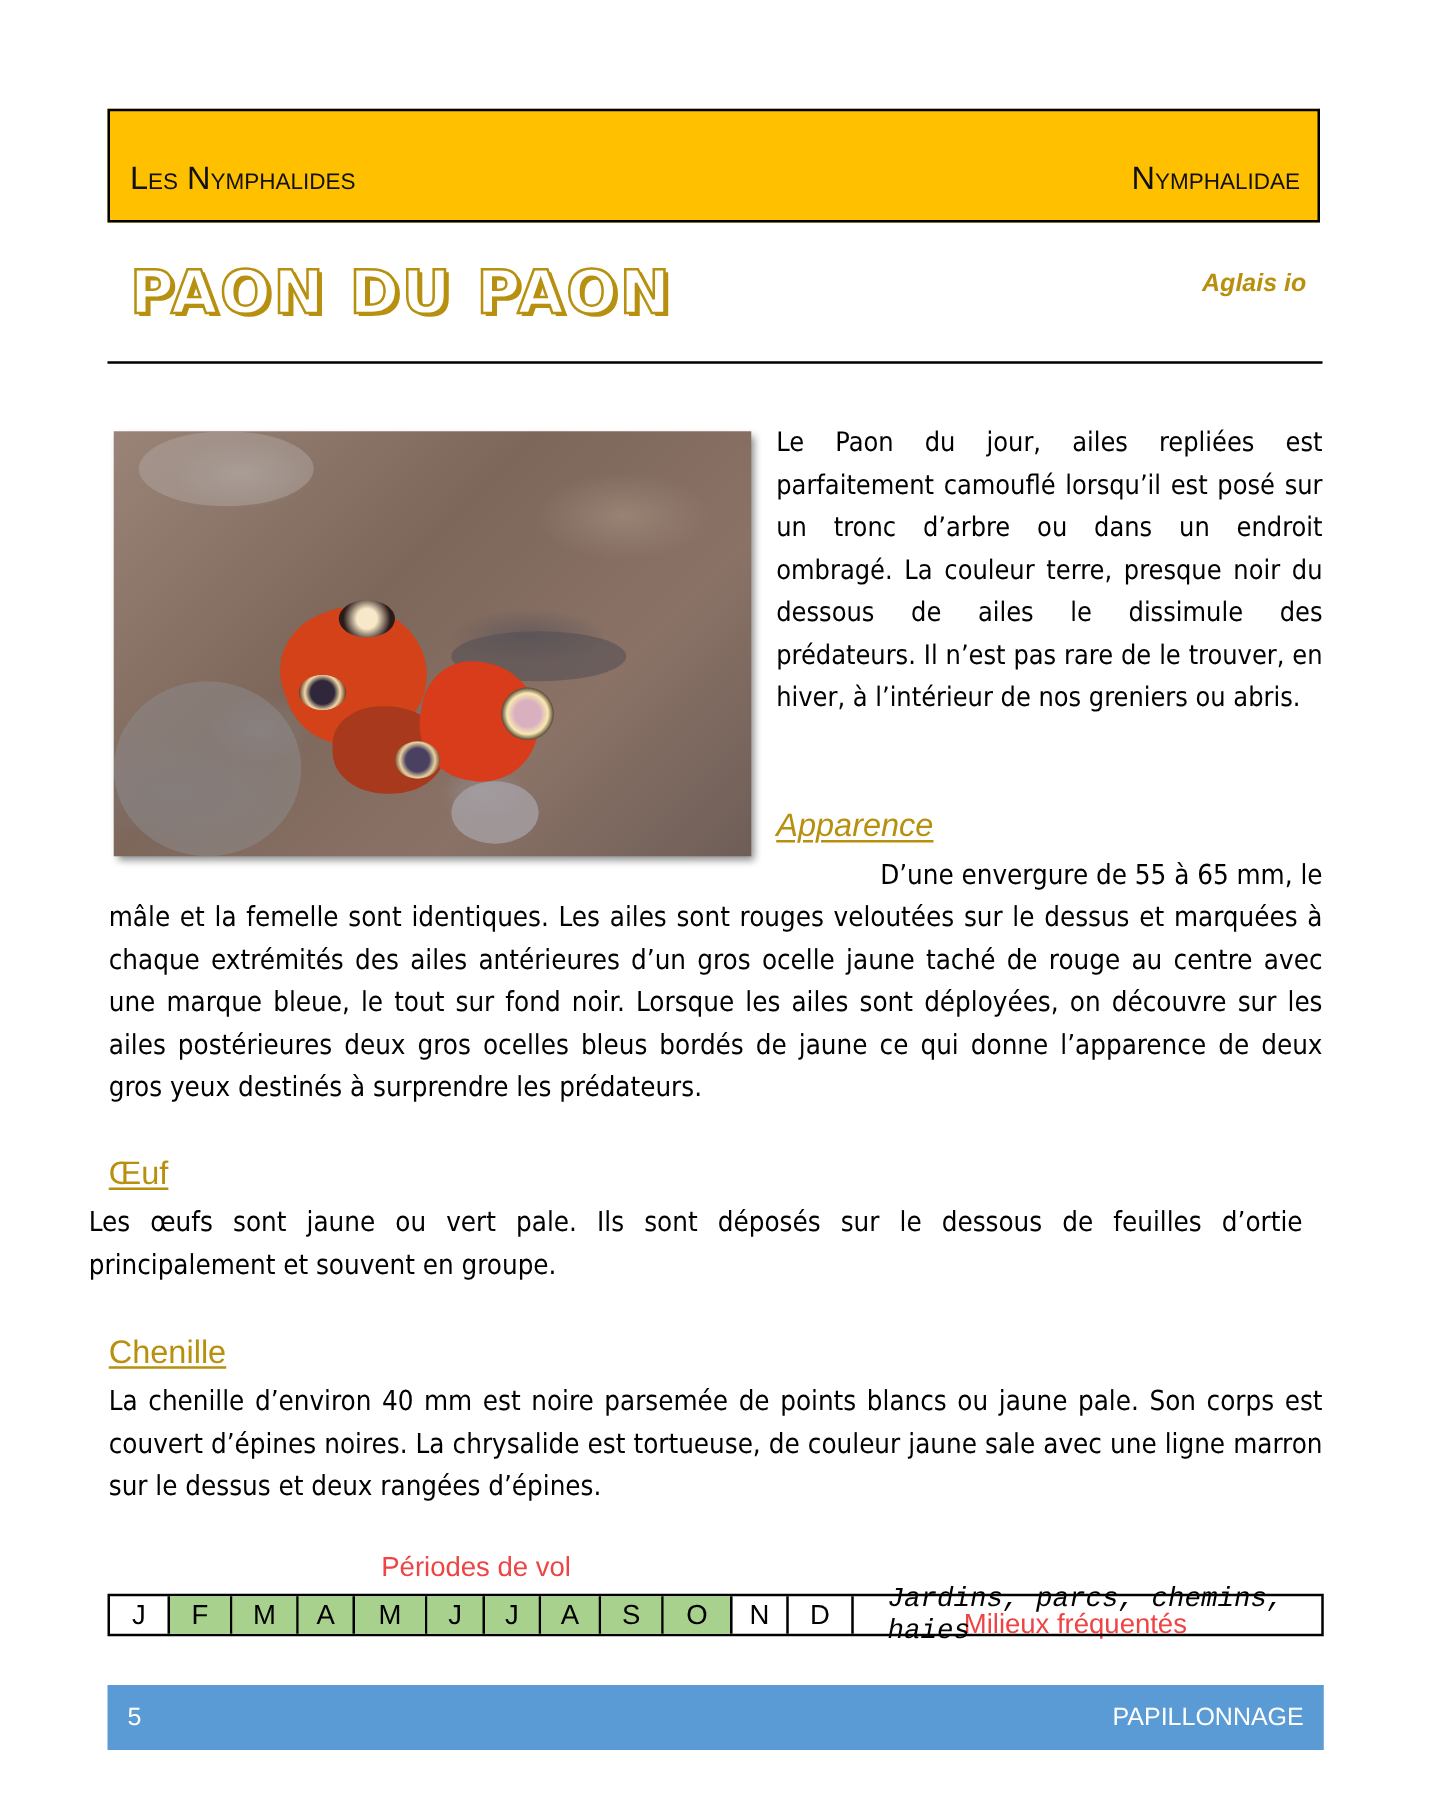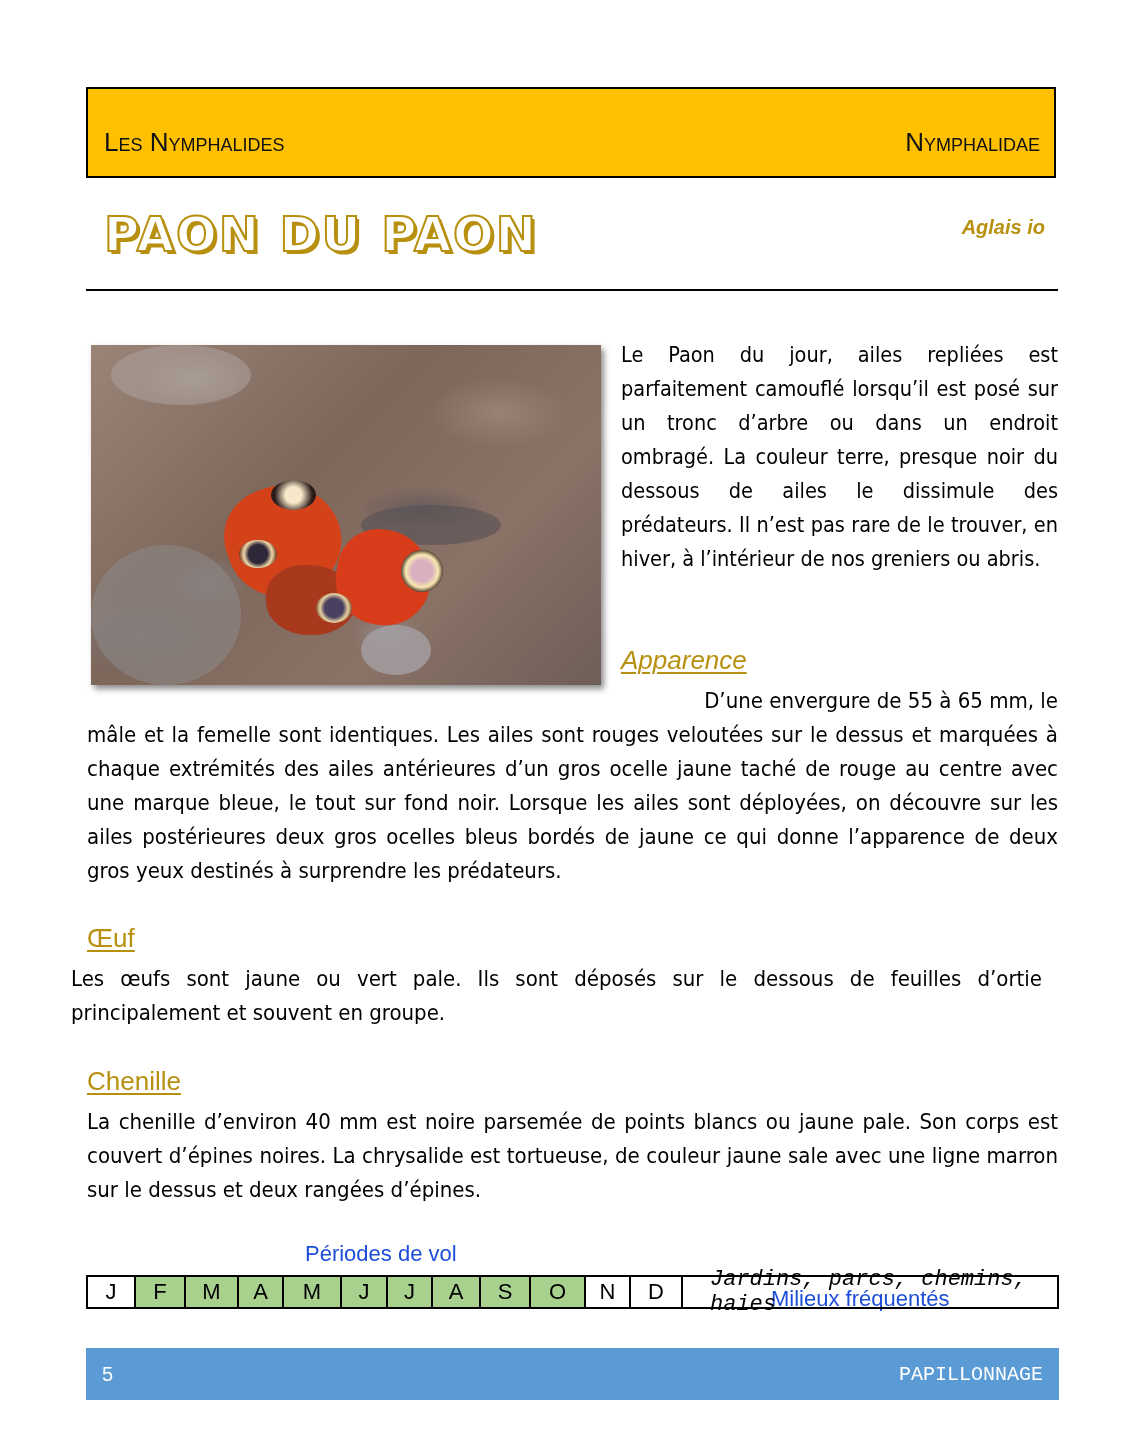--- a/index.html
+++ b/index.html
@@ -43,37 +43,37 @@
       text-decoration: underline; text-decoration-thickness: 2px; text-underline-offset: 3px;
       font-family: "Liberation Sans Narrow", "Liberation Sans", sans-serif; }
     .h-apparence { left: 621px; top: 645px; font-style: italic; }
     .apparence-first { position: absolute; left: 621px; top: 684px; width: 437px; text-align: right; }
     .apparence-rest { left: 87px; top: 718px; width: 971px; text-align-last: left; }
     .h-oeuf { left: 87px; top: 923px; }
     .oeuf-text { left: 71px; top: 962px; width: 971px; }
     .h-chenille { left: 87px; top: 1066px; }
     .chenille-text { left: 87px; top: 1105px; width: 971px; }
 
-    .table-caption { position: absolute; top: 1241px; font-size: 22px; color: #1d4ed8;
+    .table-caption { position: absolute; top: 1241px; font-size: 22px; color: #ef4444;
       font-family: "Liberation Sans Narrow", "Liberation Sans", sans-serif; }
     .cap-periods { left: 305px; }
     .cap-milieux { left: 771px; margin-top: 45px; }
     .months-table { position: absolute; left: 86px; top: 1275px; height: 34px; display: flex;
       border: 2px solid #000; box-sizing: border-box; width: 973px; }
     .month-cell { box-sizing: border-box; border-right: 2px solid #000; height: 100%;
       display: flex; align-items: center; justify-content: center; font-size: 22px;
       font-family: "Liberation Sans Narrow", "Liberation Sans", sans-serif; }
     .month-cell.active { background: #a9d18e; }
     .habitat-cell { flex: 1; display: flex; align-items: center; justify-content: center;
       font-style: italic; font-size: 22px; font-family: Liberation Mono, monospace; padding-left: 27px; }
 
     .footer-band { position: absolute; left: 86px; top: 1348px; width: 973px; height: 52px;
       background: #5b9bd5; color: #fff; }
     .footer-page { position: absolute; left: 16px; top: 15px; font-size: 20px; }
-    .footer-title { position: absolute; right: 16px; top: 15px; font-size: 20px; font-family: Liberation Mono, monospace; }
+    .footer-title { position: absolute; right: 16px; top: 15px; font-size: 20px; }
   </style>
 </head>
 <body>
 
 <div class="header-band">
   <span class="header-left">Les Nymphalides</span>
   <span class="header-right">Nymphalidae</span>
 </div>
 
 <div class="title">PAON DU PAON</div>

